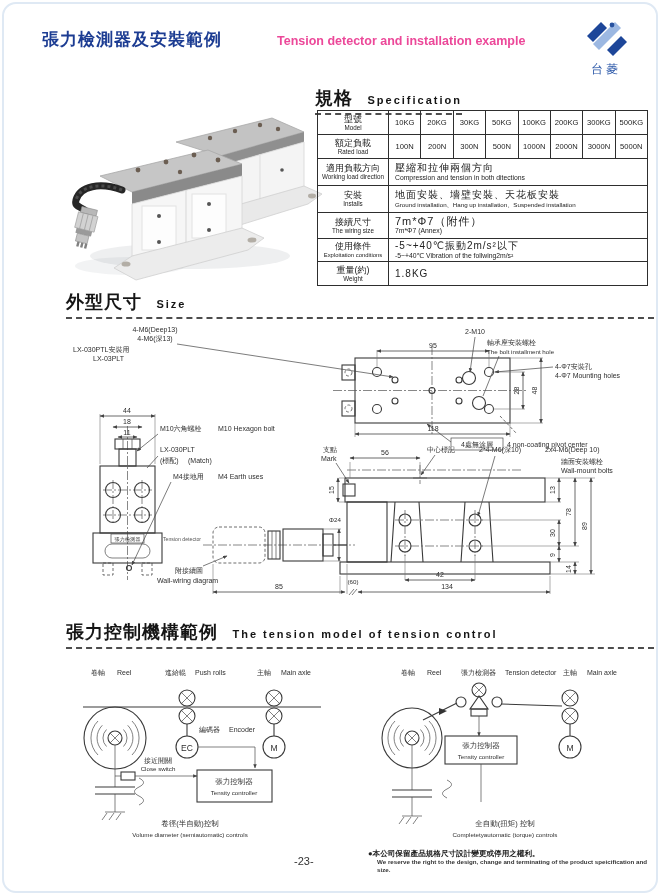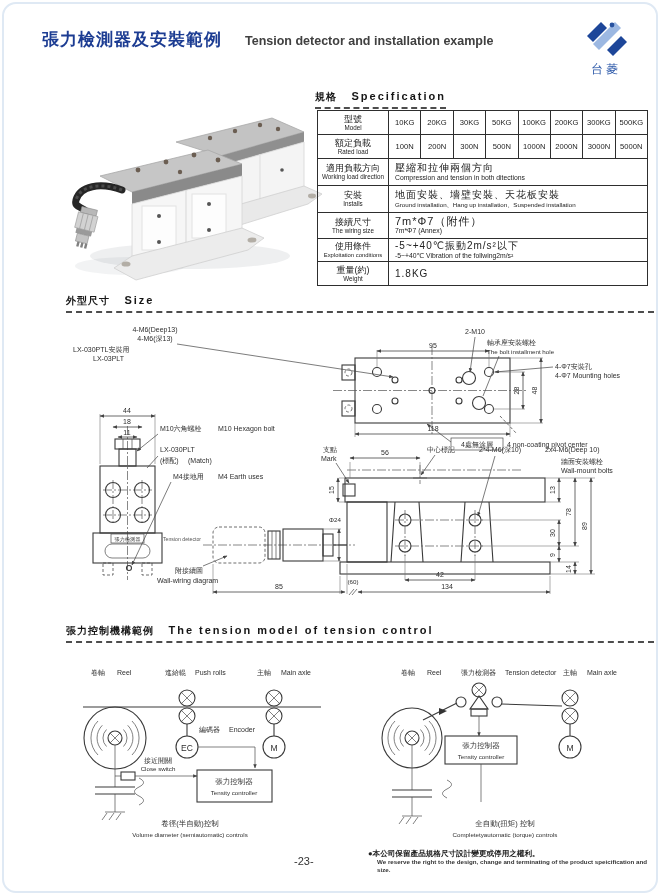--- a/index.html
+++ b/index.html
@@ -3,26 +3,26 @@
 <meta charset="utf-8">
 <style>
   html,body{margin:0;padding:0;}
   body{width:660px;height:895px;position:relative;background:#fff;
        font-family:"Liberation Sans","DejaVu Sans",sans-serif;color:#222;overflow:hidden;}
   .frame{position:absolute;inset:2px;border:2px solid #dfe9f4;border-radius:14px;pointer-events:none;}
   .abs{position:absolute;}
   
   .hdr{top:28px;left:42px;display:flex;align-items:baseline;gap:23px;}
   .hdr .zh{font-size:17px;font-weight:bold;color:#1c3c92;letter-spacing:1px;}
-  .hdr .en{font-size:12.5px;font-weight:bold;color:#404040;}
+  .hdr .en{font-size:12.5px;font-weight:bold;color:#ec4899;margin-left:32px;}
   .logo{top:16px;left:580px;width:52px;text-align:center;}
   .logo .txt{font-size:12px;color:#2a57a8;letter-spacing:3px;margin-top:1px;}
   
   .sechead{font-weight:bold;color:#151515;border-bottom:2px dashed #4d4d4d;padding-bottom:3px;}
-  .sechead .zh{font-size:10px;letter-spacing:1px;}
+  .sechead .zh{font-size:18px;letter-spacing:1px;}
   .sechead .en{font-size:11px;letter-spacing:2px;margin-left:10px;}
   
   .spec-table{border-collapse:collapse;table-layout:fixed;width:331px;}
   .spec-table td{border:1px solid #2e2e2e;text-align:center;vertical-align:middle;padding:1px 2px;overflow:hidden;}
   .tl .zh{font-size:9px;line-height:10px;}
   .tl .en{font-size:6.4px;line-height:8px;color:#222;transform:scale(.98);}
   .cell{font-size:7.6px;}
   .val{text-align:left !important;padding-left:6px !important;}
   .val .zh{font-size:10px;line-height:11.5px;letter-spacing:1px;}
   .val .en{font-size:6.8px;line-height:8.5px;}

